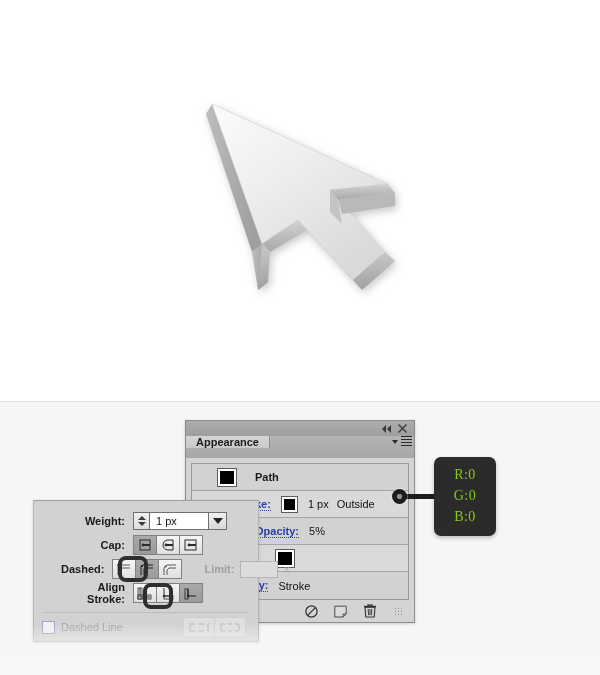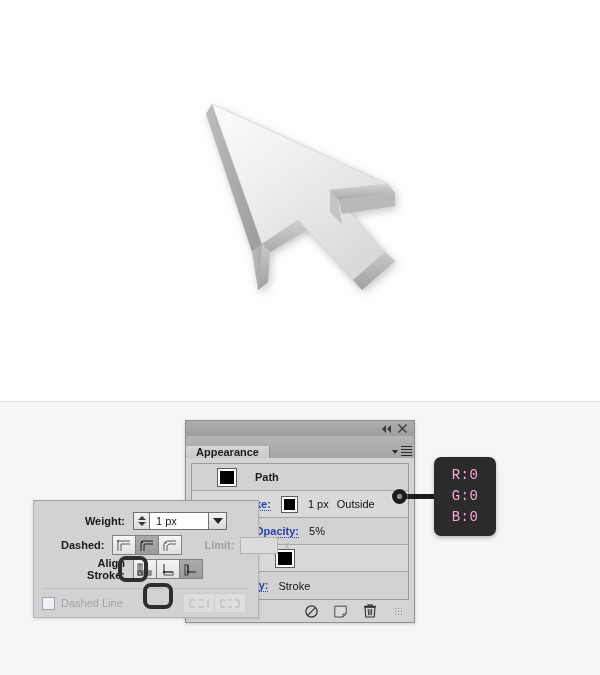--- a/index.html
+++ b/index.html
@@ -75,21 +75,21 @@
     color: #3a3a3a;
     font-size: 10px;
     line-height: 1;
   }
   .tab-row {
     height: 22px;
     background: linear-gradient(to bottom, #b4b4b4 0%, #a6a6a6 100%);
     border-left: 1px solid #8d8d8d;
     border-right: 1px solid #8d8d8d;
     display: flex;
-    align-items: flex-end;
+    align-items: flex-start;
     box-sizing: border-box;
   }
   .panel-tab {
     background: linear-gradient(to bottom, #d6d6d6 0%, #c9c9c9 100%);
     padding: 0 10px;
     display: flex; align-items: center;
     font-size: 11px;
     font-weight: bold;
     color: #1b1b1b;
     border-right: 1px solid #8d8d8d;
@@ -238,22 +238,22 @@
     border-radius: 7px;
     z-index: 46;
     display: flex;
     flex-direction: column;
     align-items: center;
     justify-content: center;
     gap: 2px;
     box-shadow: 0 2px 4px rgba(0,0,0,0.25);
   }
   #rgb-tooltip .rgb-line {
-    color: #f9a8d4;
-    font-family: Liberation Mono, monospace;
+    color: #84cc16;
+    font-family: Liberation Serif, serif;
     font-size: 14px;
     letter-spacing: 0.5px;
     line-height: 1.35;
     text-align: center;
   }
 
   
   #stroke-panel {
     position: absolute;
     left: 33px; top: 500px;
@@ -596,20 +596,46 @@
         <span class="up"></span>
           <span class="down"></span>
       </div>
       <div class="weight-value">1 px</div>
       <div class="weight-drop">
           <span class="tri"></span>
         </div>
     </div>
   </div>
 
+  <div class="sp-row">
+    <div class="sp-label bold">Cap:</div>
+    <div class="btn-group">
+      <div class="icon-btn active">
+        <svg width="16" height="12" viewBox="0 0 16 12">
+          <rect x="3" y="1" width="10" height="10" fill="none" stroke="#2b2b2b" stroke-width="1"></rect>
+          <line x1="6" y1="6" x2="13" y2="6" stroke="#2b2b2b" stroke-width="2"></line>
+          <circle cx="6" cy="6" r="1.4" fill="#2b2b2b"></circle>
+        </svg>
+      </div>
+      <div class="icon-btn">
+        <svg width="16" height="12" viewBox="0 0 16 12">
+          <path d="M8 1 H13 V11 H8 A5 5 0 0 1 8 1 Z" fill="none" stroke="#2b2b2b" stroke-width="1"></path>
+          <line x1="6" y1="6" x2="13" y2="6" stroke="#2b2b2b" stroke-width="2"></line>
+          <circle cx="6" cy="6" r="1.4" fill="#2b2b2b"></circle>
+        </svg>
+      </div>
+      <div class="icon-btn">
+        <svg width="16" height="12" viewBox="0 0 16 12">
+          <rect x="2" y="1" width="11" height="10" fill="none" stroke="#2b2b2b" stroke-width="1"></rect>
+          <line x1="6" y1="6" x2="13" y2="6" stroke="#2b2b2b" stroke-width="2"></line>
+          <circle cx="6" cy="6" r="1.4" fill="#2b2b2b"></circle>
+        </svg>
+      </div>
+    </div>
+  </div>
 
   <div class="sp-row">
     <div class="sp-label bold">Dashed:</div>
     <div class="btn-group">
       <div class="icon-btn">
         <svg width="17" height="13" viewBox="0 0 17 13">
           <path d="M2 12 V2 H14" fill="none" stroke="#5a5a5a" stroke-width="1" stroke-linejoin="miter"></path>
           <path d="M5 12 V5 H14" fill="none" stroke="#5a5a5a" stroke-width="1"></path>
           <circle cx="2" cy="2" r="1.1" fill="#5a5a5a"></circle>
         </svg>

